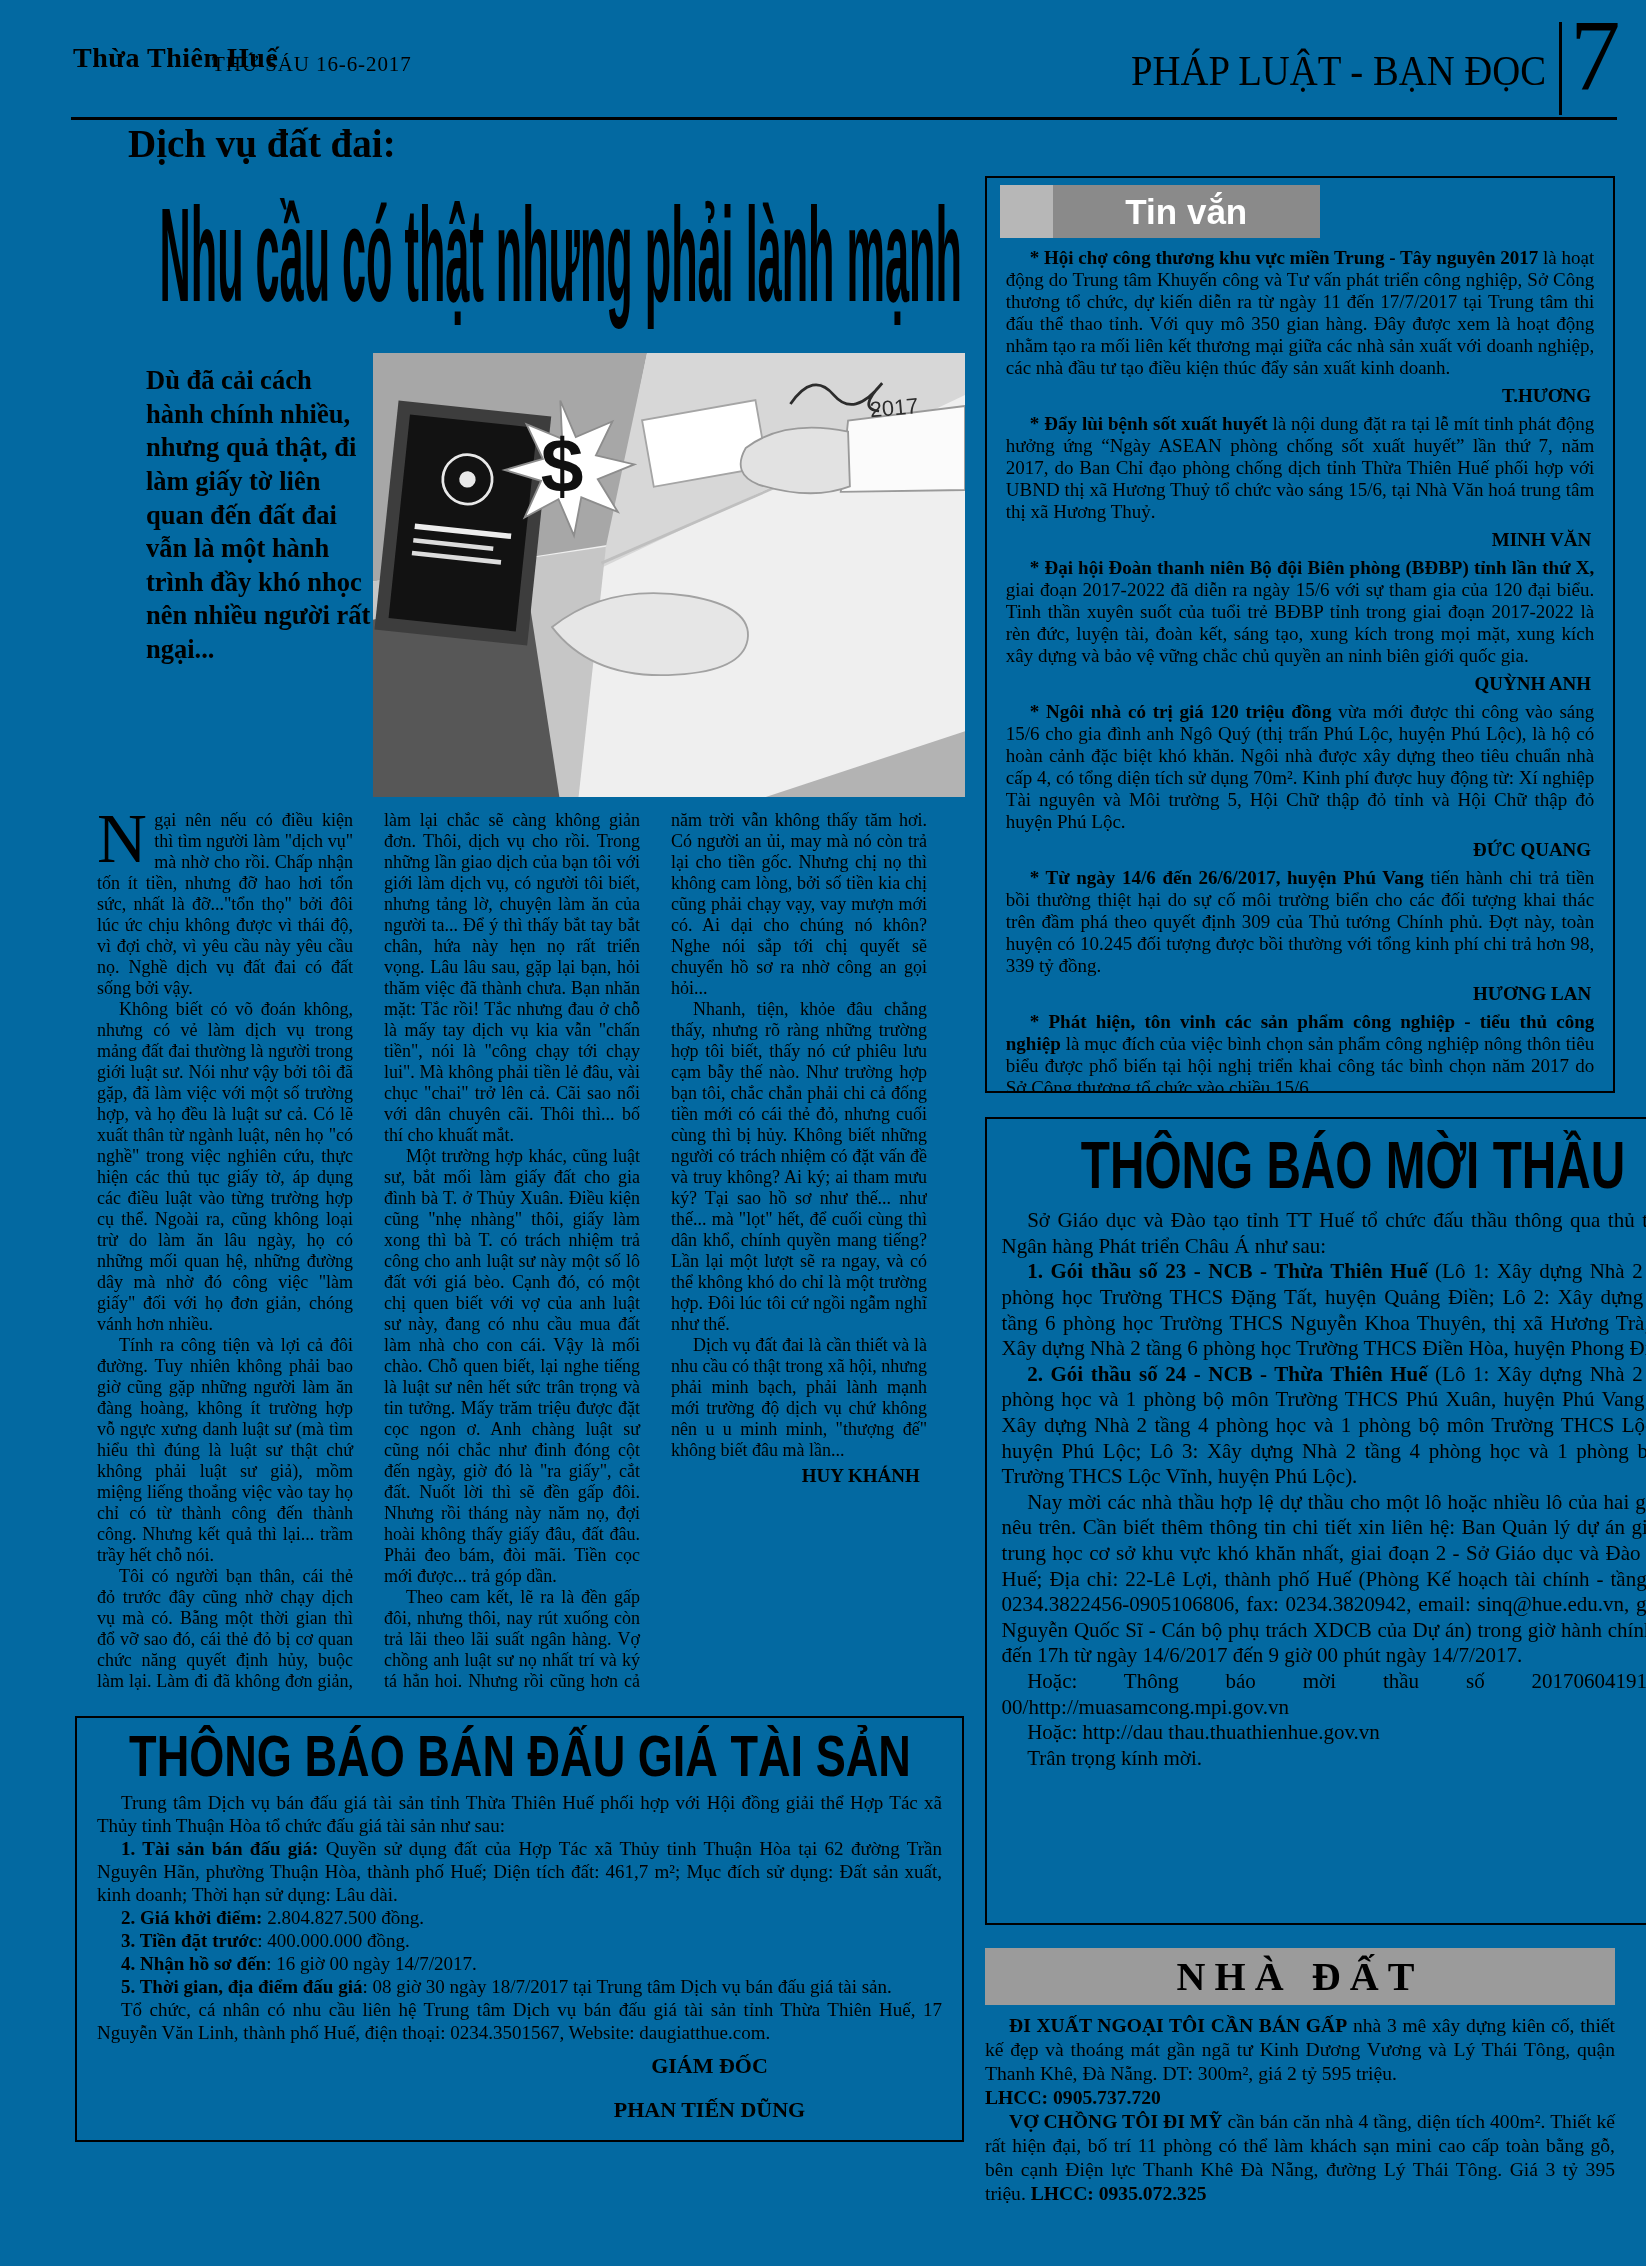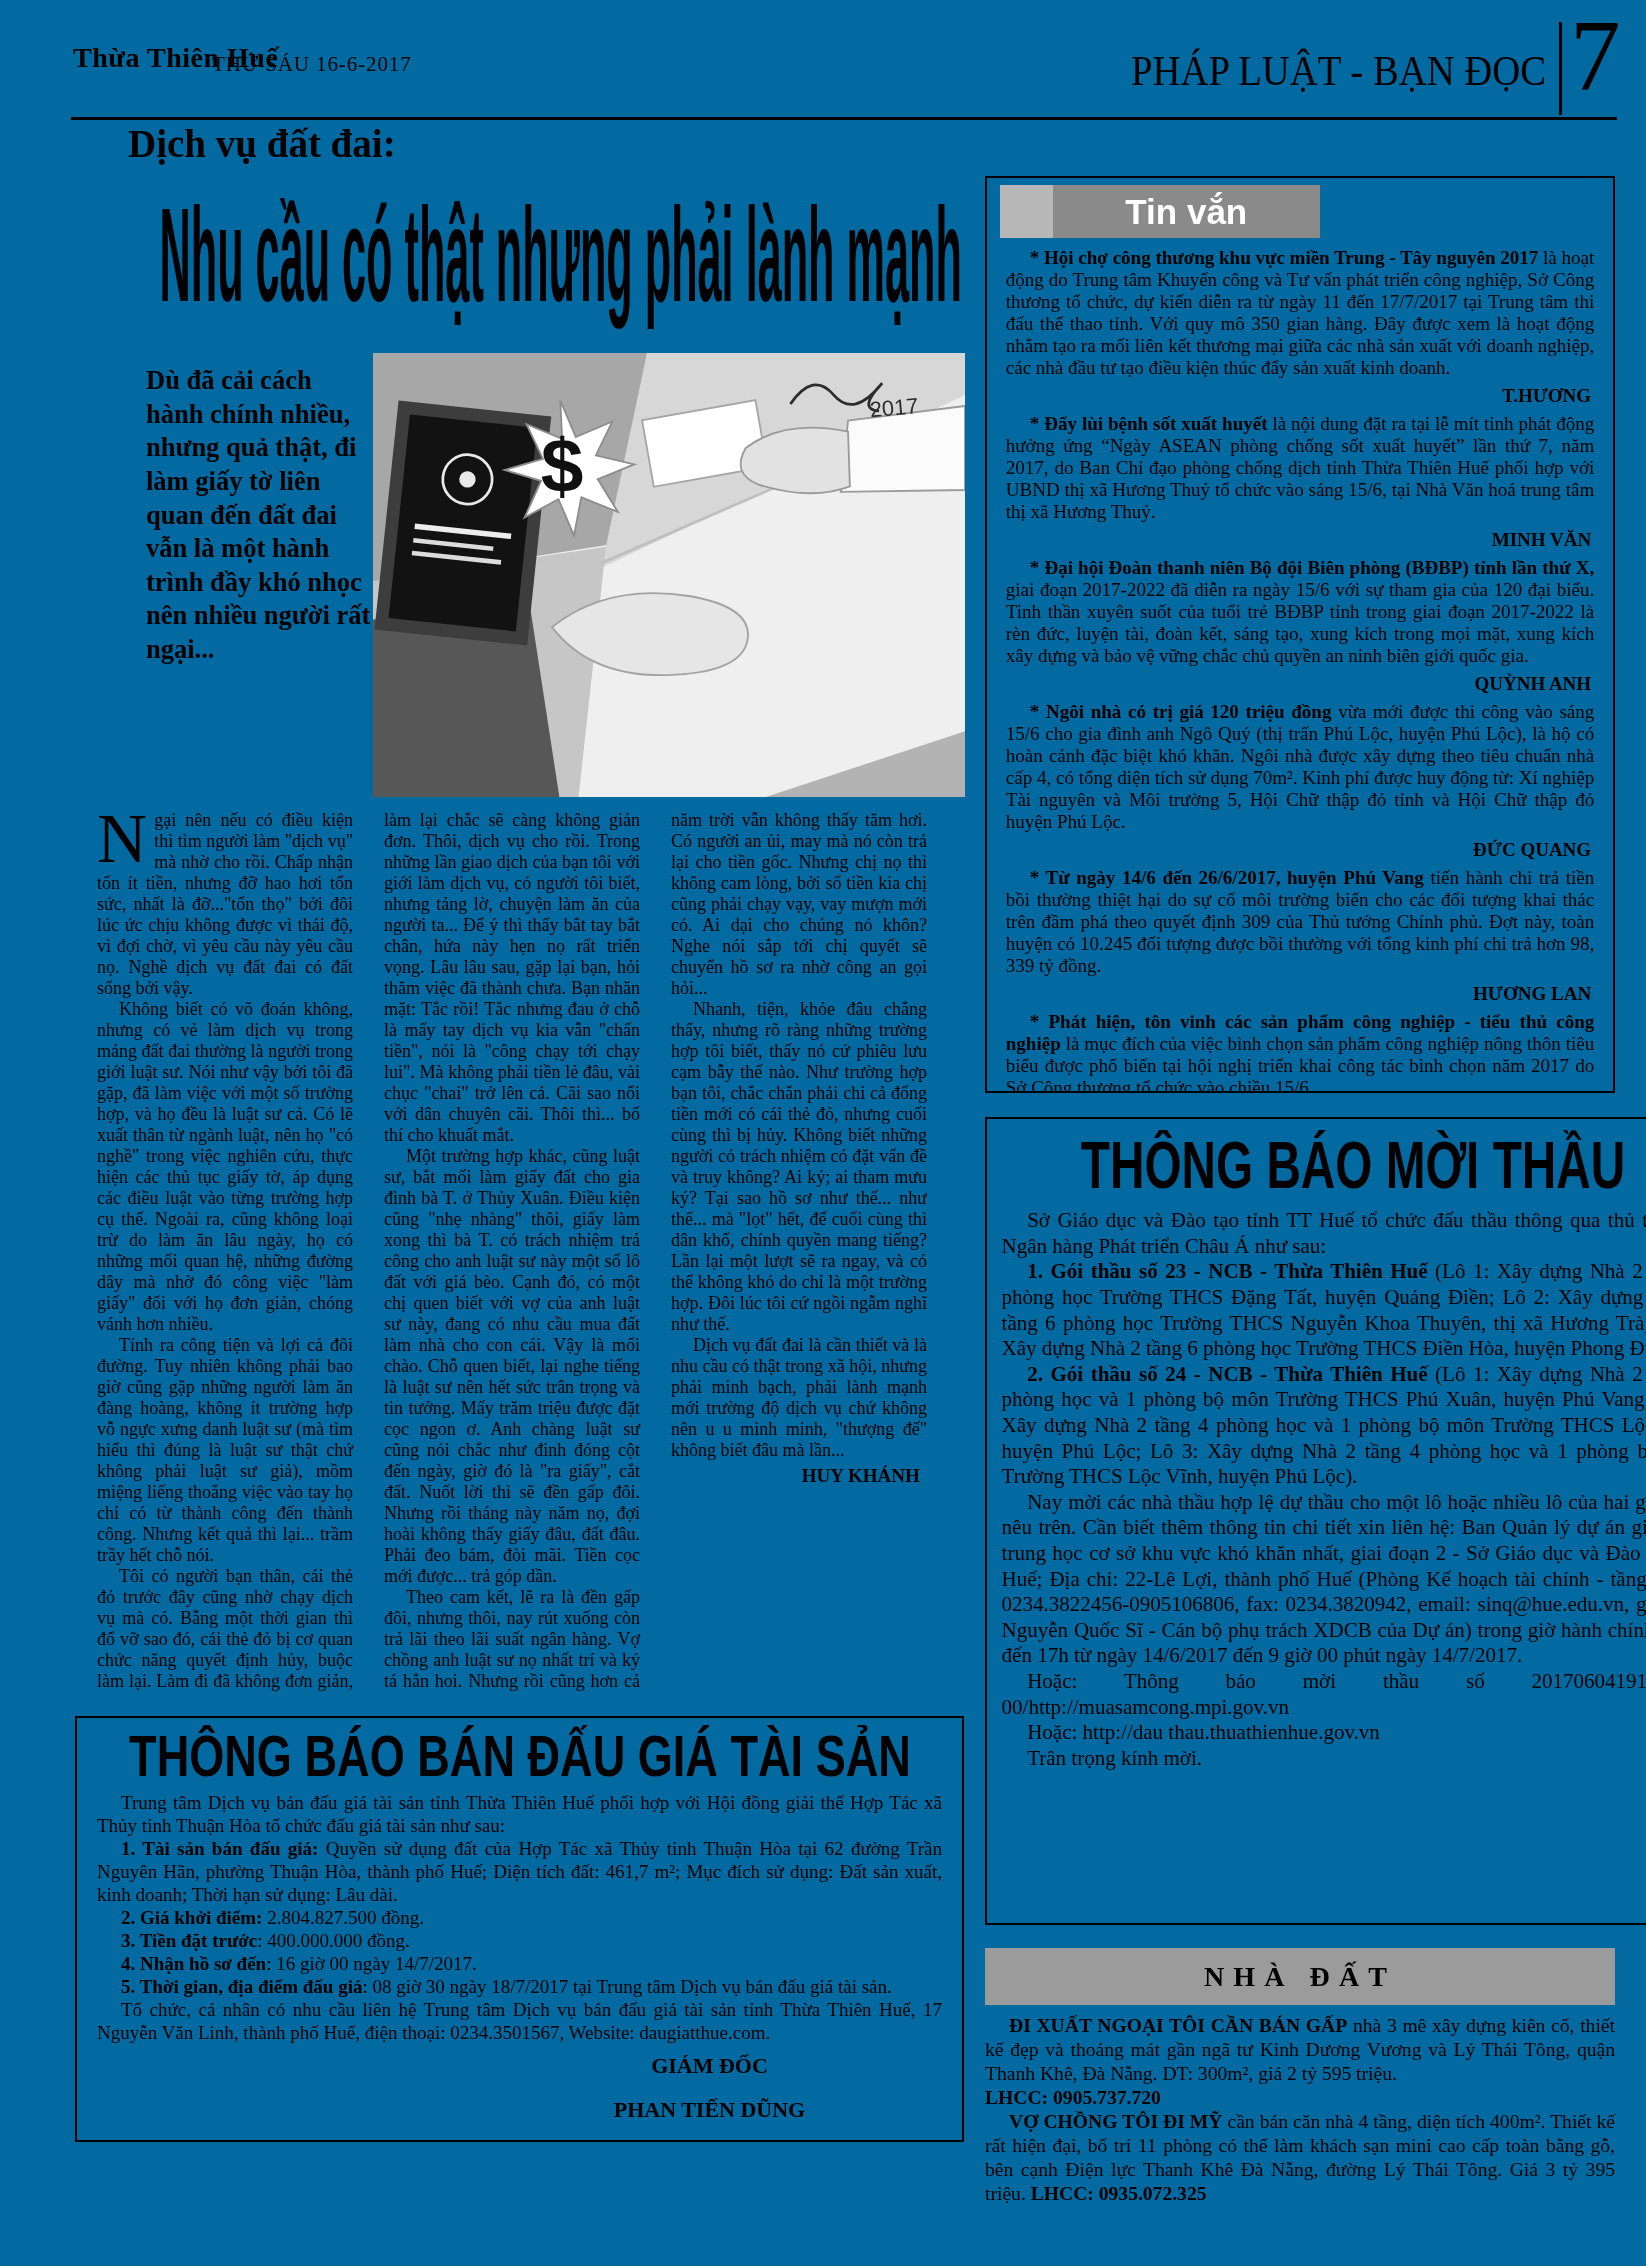--- a/index.html
+++ b/index.html
@@ -60,21 +60,21 @@
   .tinvan .tv-author { text-align:right; font-weight:bold; font-size:19px;
                        padding-right:9.1px; margin:0 0 1.8px 0; line-height:22px; }
 
   .moithau { left:985px; top:1117px; width:736px; height:808px;
              border:2.7px solid #000; box-sizing:border-box; padding:3.7px 14.6px; overflow:hidden; }
   .moithau-title-svg { display:block; margin:7.3px auto 7.3px auto; }
   .moithau p { margin:0; font-size:21px; line-height:25.6px; text-align:justify; text-indent:25.6px; }
 
   .nhadat-bar { left:985px; top:1948px; width:630px; height:57px; background:#9b9b9b;
                 display:flex; align-items:center; justify-content:center;
-                font-size:28px; font-weight:bold; letter-spacing:9.1px; }
+                font-size:40px; font-weight:bold; letter-spacing:9.1px; }
   .nhadat-ads { left:985px; top:2014px; width:630px; }
   .nhadat-ads p { margin:0; font-size:19.6px; line-height:24px; text-align:justify; text-indent:24px; }
   .nhadat-ads p.contact { text-indent:0; font-weight:bold; }
 
   strong { font-weight:bold; }
   svg text { font-family:"Liberation Sans","DejaVu Sans",sans-serif; }
 </style>
 </head>
 <body>
 

